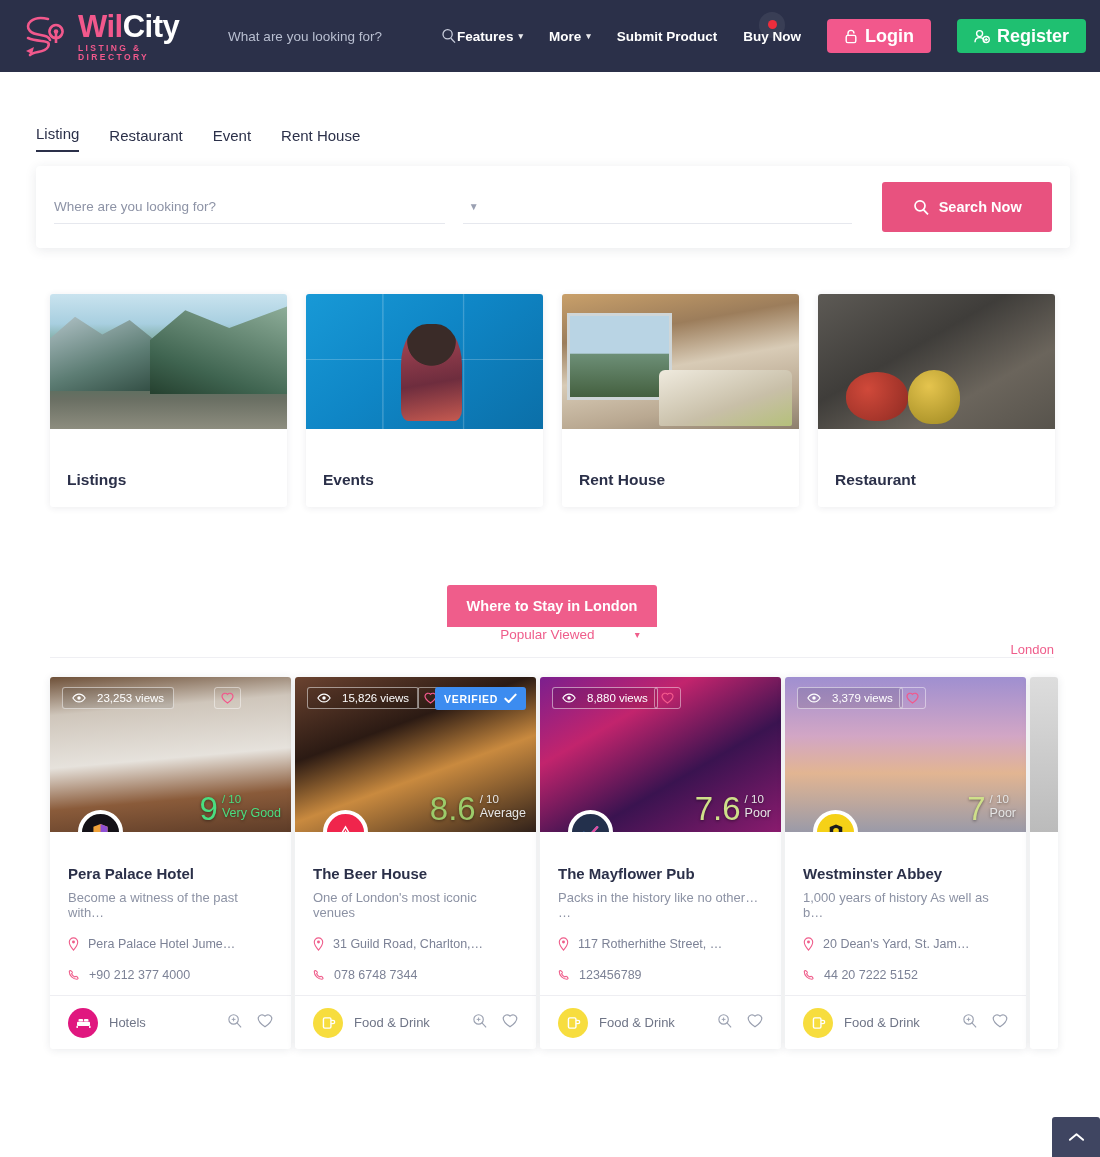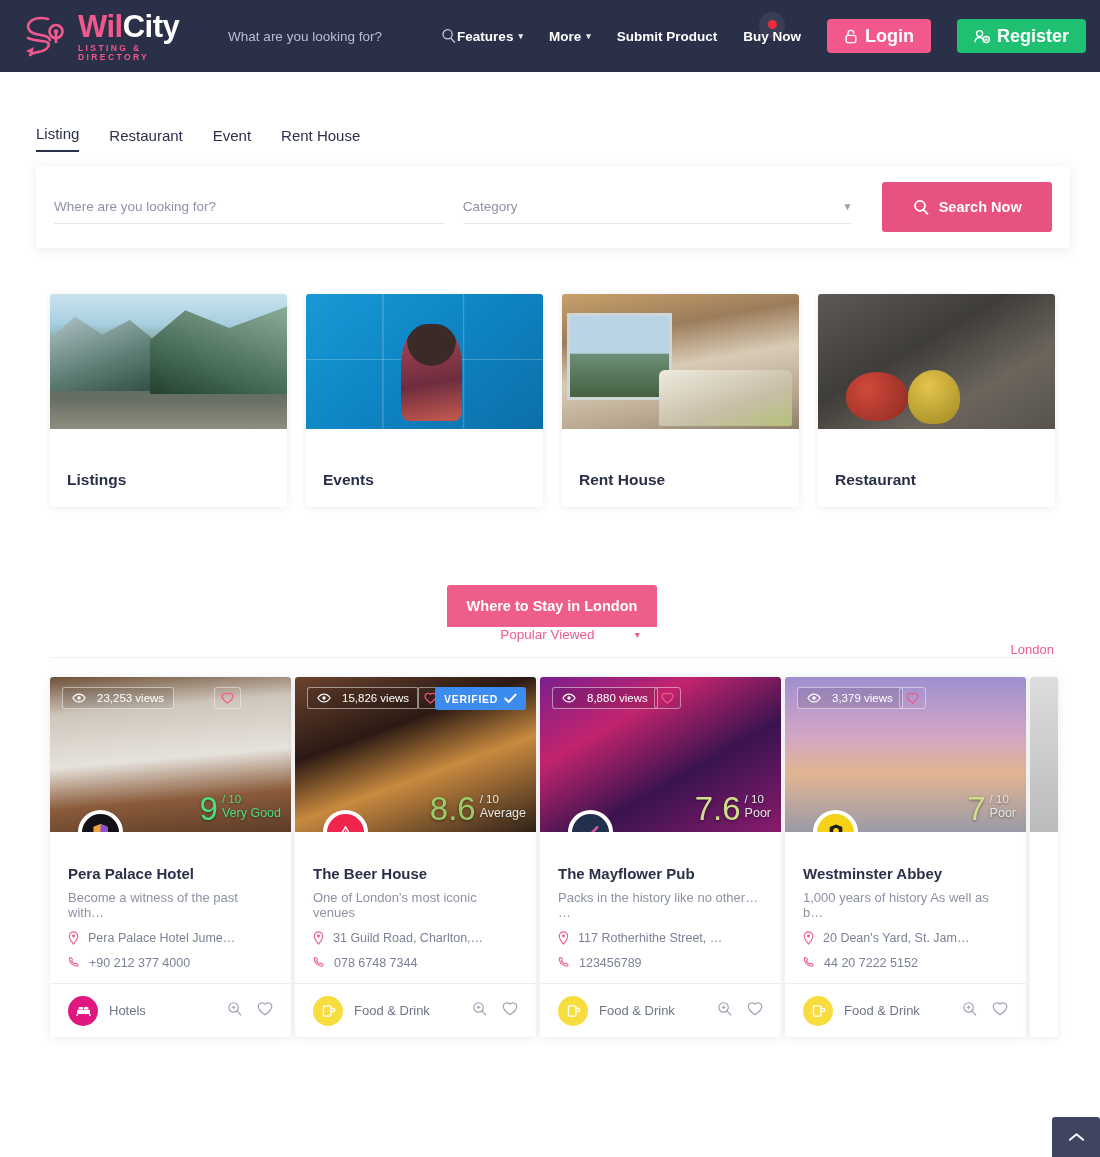--- a/index.html
+++ b/index.html
@@ -274,22 +274,22 @@
   .avatar {
     position: absolute; left: 28px; bottom: -23px;
     width: 45px; height: 45px; border-radius: 50%;
     display: flex; align-items: center; justify-content: center;
     border: 4px solid #fff; z-index: 4;
   }
   .lc-body { padding: 33px 18px 13px 18px; }
   .lc-title { font-size: 15px; font-weight: 700; color: #2b3049; }
   .lc-desc { font-size: 13px; color: #8c92a4; margin-top: 8px; }
   .lc-line {
-    display: flex; gap: 9px;
-    font-size: 12.5px; color: #7c8296; margin-top: 11px;
+    display: flex; align-items: center; gap: 9px;
+    font-size: 12.5px; color: #7c8296; margin-top: 17px;
   }
   .lc-line .ic { color: #ef5d8b; display: flex; flex: 0 0 auto; }
   .lc-foot {
     border-top: 1px solid #eeeef2;
     height: 54px; display: flex; align-items: center;
     padding: 0 18px; gap: 11px;
   }
   .cat-chip {
     width: 30px; height: 30px; border-radius: 50%;
     display: flex; align-items: center; justify-content: center;
@@ -383,21 +383,20 @@
     <div class="tab-lnk">Restaurant</div>
     <div class="tab-lnk">Event</div>
     <div class="tab-lnk">Rent House</div>
   </div>
 
   <div class="search-panel">
     <div class="sp-field sp-where">
       <input type="text" placeholder="Where are you looking for?" style="">
     </div>
     <div class="sp-field sp-cat">
-      <input type="text" placeholder="Category" style="">
       <span class="sel-caret">▼</span>
     </div>
     <button class="btn-search">
       <svg width="17" height="17" viewBox="0 0 17 17">
         <circle cx="7" cy="6.8" r="5" fill="none" stroke="#fff" stroke-width="1.7"></circle>
         <line x1="10.6" y1="10.8" x2="15" y2="15.3" stroke="#fff" stroke-width="1.8"></line>
       </svg>
       <span>Search Now</span>
     </button>
   </div>

